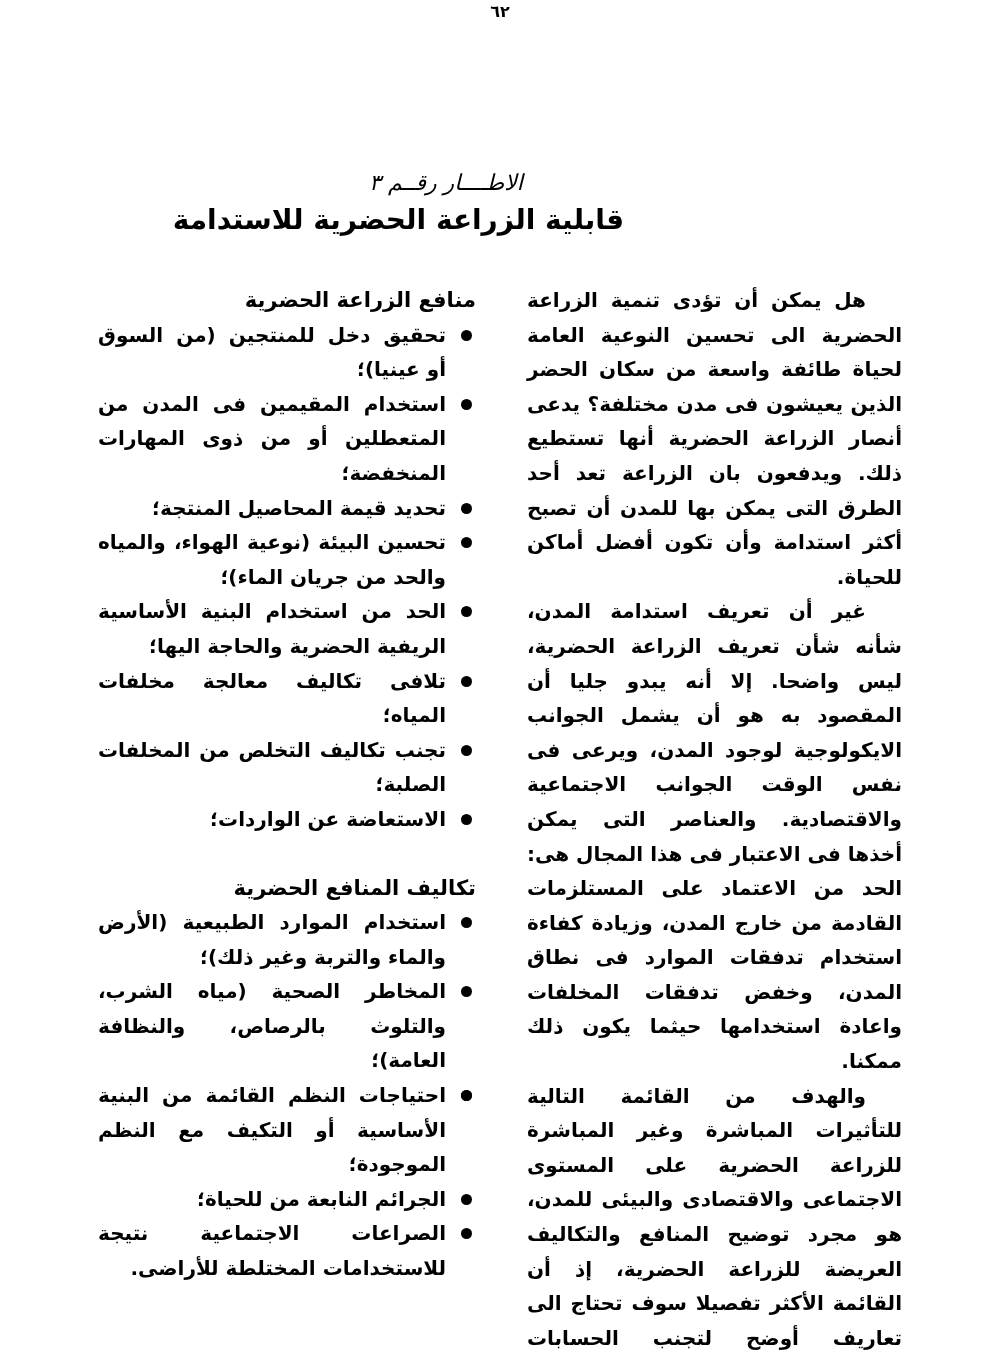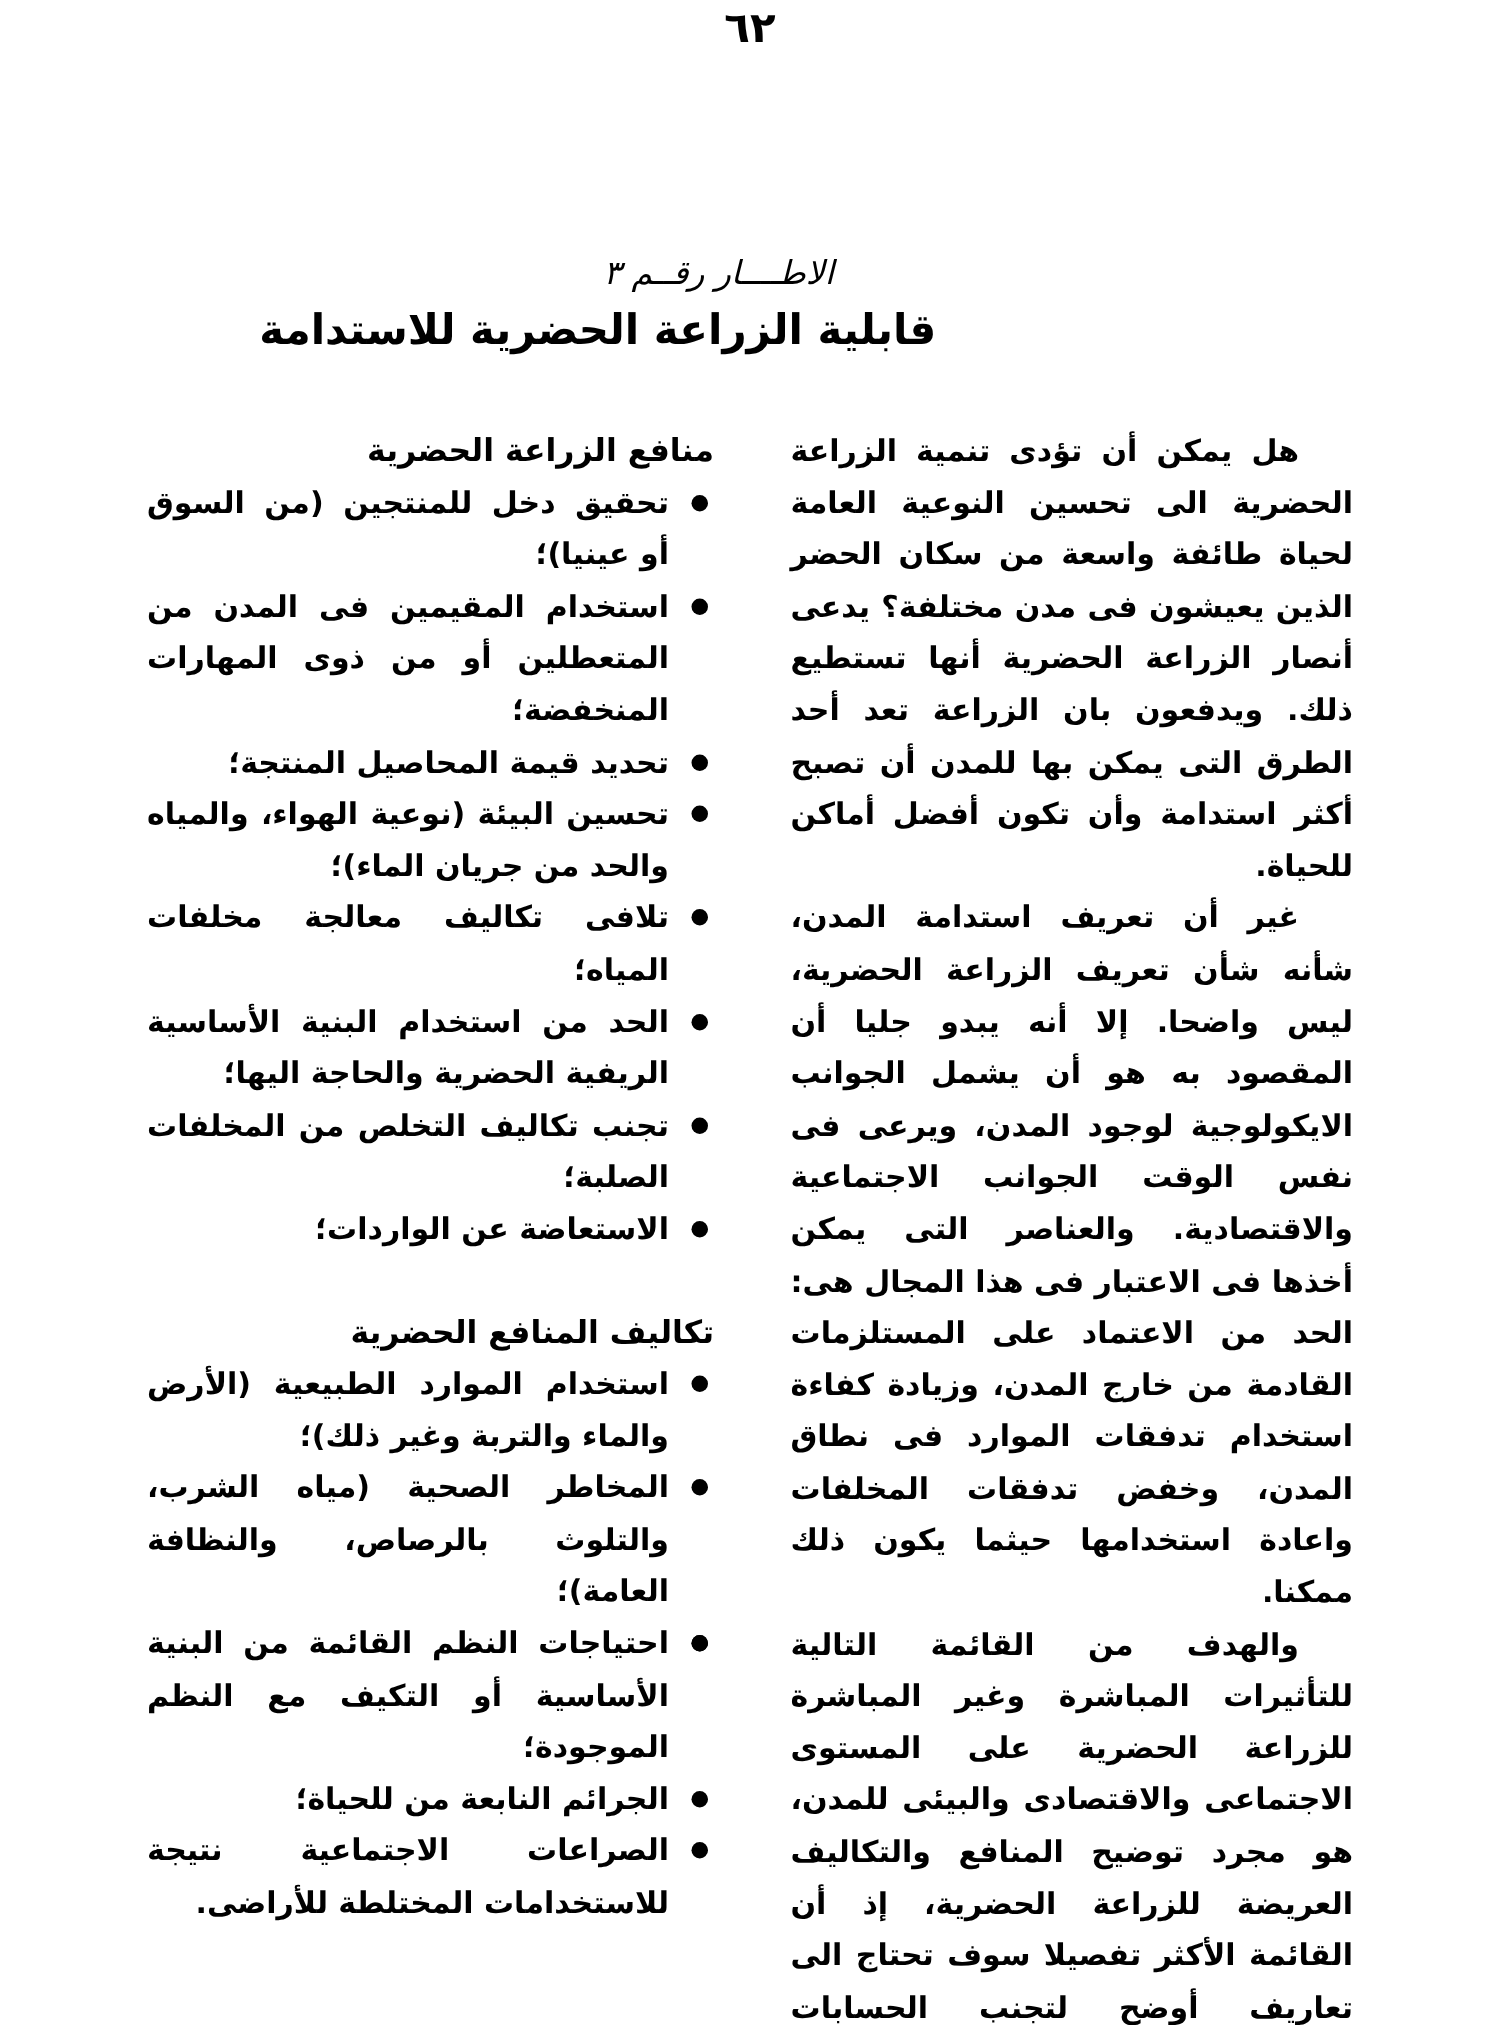--- a/index.html
+++ b/index.html
@@ -2,25 +2,25 @@
 <html><head>
 <meta charset="utf-8">
 <style>
   html, body { margin: 0; padding: 0; background: #ffffff; }
   body {
     width: 1000px; height: 1350px; position: relative; overflow: hidden;
     font-family: "DejaVu Sans", sans-serif; color: #000;
   }
   .page-number {
     position: absolute; top: 2px; left: 0; width: 1000px; text-align: center;
-    font-size: 28px; font-weight: bold;
+    font-size: 16px; font-weight: bold;
   }
   .box-label {
     position: absolute; top: 170px; left: 0; width: 892px; text-align: center;
-    font-size: 22px; font-style: italic; direction: rtl; margin-left: 33px;
+    font-size: 22px; font-style: italic; direction: rtl;
   }
   .box-title {
     position: absolute; top: 203px; left: 0; width: 797px; text-align: center;
     font-size: 28px; font-weight: bold; direction: rtl;
   }
   .col {
     position: absolute; direction: rtl; text-align: justify;
     font-size: 20px; line-height: 34.6px; font-weight: bold;
   }
   .col-right { top: 283px; left: 527px; width: 375px; }
@@ -51,22 +51,22 @@
   <p class="para">والهدف من القائمة التالية للتأثيرات المباشرة وغير المباشرة للزراعة الحضرية على المستوى الاجتماعى والاقتصادى والبيئى للمدن، هو مجرد توضيح المنافع والتكاليف العريضة للزراعة الحضرية، إذ أن القائمة الأكثر تفصيلا سوف تحتاج الى تعاريف أوضح لتجنب الحسابات المزدوجة. ورغم أن الكثير من التأثيرات الواردة لم يتم تحديدها كميا على أساس نقدي، فإنها حقيقة أكيدة.</p>
 </div>
 
 <div class="col col-left">
   <h3 class="section-heading">منافع الزراعة الحضرية</h3>
   <ul class="bullets">
     <li><span class="bullet"></span><span>تحقيق دخل للمنتجين (من السوق أو عينيا)؛</span></li>
     <li><span class="bullet"></span><span>استخدام المقيمين فى المدن من المتعطلين أو من ذوى المهارات المنخفضة؛</span></li>
     <li><span class="bullet"></span><span>تحديد قيمة المحاصيل المنتجة؛</span></li>
     <li><span class="bullet"></span><span>تحسين البيئة (نوعية الهواء، والمياه والحد من جريان الماء)؛</span></li>
+    <li><span class="bullet"></span><span>الحد من استخدام البنية الأساسية الريفية الحضرية والحاجة اليها؛</span></li>
     <li><span class="bullet"></span><span>تلافى تكاليف معالجة مخلفات المياه؛</span></li>
-    <li><span class="bullet"></span><span>الحد من استخدام البنية الأساسية الريفية الحضرية والحاجة اليها؛</span></li>
     <li><span class="bullet"></span><span>تجنب تكاليف التخلص من المخلفات الصلبة؛</span></li>
     <li><span class="bullet"></span><span>الاستعاضة عن الواردات؛</span></li>
   </ul>
 
   <h3 class="section-heading second">تكاليف المنافع الحضرية</h3>
   <ul class="bullets">
     <li><span class="bullet"></span><span>استخدام الموارد الطبيعية (الأرض والماء والتربة وغير ذلك)؛</span></li>
     <li><span class="bullet"></span><span>المخاطر الصحية (مياه الشرب، والتلوث بالرصاص، والنظافة العامة)؛</span></li>
     <li><span class="bullet"></span></li>
     <li><span class="bullet"></span><span>احتياجات النظم القائمة من البنية الأساسية أو التكيف مع النظم الموجودة؛</span></li>

